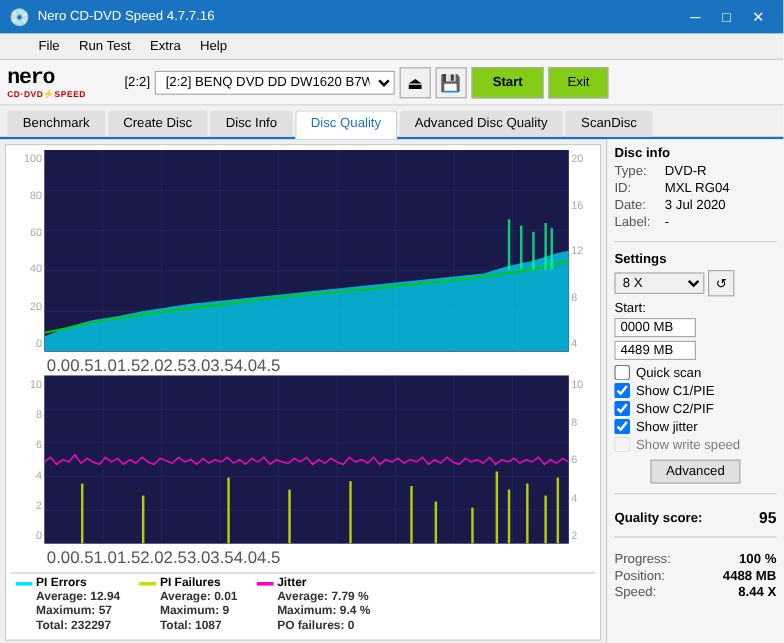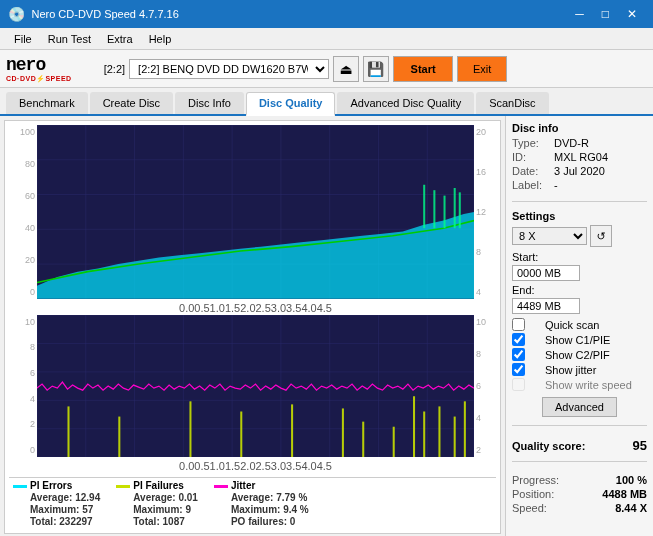--- a/index.html
+++ b/index.html
@@ -5,36 +5,36 @@
     * { box-sizing: border-box; margin: 0; padding: 0; }
     body { width: 653px; height: 536px; background: #f0f0f0; font-family: 'Segoe UI', Tahoma, Arial, sans-serif; font-size: 11px; overflow: hidden; }
     
     
     .title-bar { background: #1a73c1; color: white; display: flex; align-items: center; justify-content: space-between; padding: 4px 8px; height: 28px; }
     .title-bar-left { display: flex; align-items: center; gap: 6px; font-size: 11px; font-weight: normal; }
     .title-bar-controls { display: flex; gap: 2px; }
     .title-btn { background: transparent; border: none; color: white; font-size: 12px; cursor: pointer; padding: 2px 8px; line-height: 1; }
     
     
-    .menu-bar { background: #f0f0f0; display: flex; gap: 0; padding: 2px 6px; border-bottom: 1px solid #ccc; height: 22px; align-items: center; }
+    .menu-bar { background: #f0f0f0; display: flex; gap: 0; padding: 2px 24px; border-bottom: 1px solid #ccc; height: 22px; align-items: center; }
     .menu-item { padding: 2px 8px; cursor: pointer; font-size: 11px; }
     
     
     .toolbar { background: #f5f5f5; display: flex; align-items: center; padding: 3px 6px; border-bottom: 1px solid #ccc; height: 38px; gap: 4px; }
     .nero-logo { display: flex; align-items: center; margin-right: 8px; }
     .nero-logo-text { font-size: 18px; font-weight: bold; color: #000; font-family: Liberation Mono, monospace; letter-spacing: -1px; }
     .nero-logo-sub { font-size: 7px; color: #c00; font-weight: bold; letter-spacing: 0.5px; }
     .drive-select { width: 200px; padding: 2px 4px; font-size: 11px; border: 1px solid #aaa; background: white; }
-    .toolbar-btn { padding: 3px 8px; font-size: 11px; border: 1px solid #aaa; background: #f97316; cursor: pointer; height: 26px; }
+    .toolbar-btn { padding: 3px 8px; font-size: 11px; border: 1px solid #aaa; background: #84cc16; cursor: pointer; height: 26px; }
     .toolbar-icon { width: 26px; height: 26px; border: 1px solid #aaa; background: #f0f0f0; display: flex; align-items: center; justify-content: center; cursor: pointer; font-size: 14px; }
     
     
     .tabs { display: flex; background: #f0f0f0; border-bottom: 2px solid #1a73c1; padding: 0 6px; padding-top: 4px; }
     .tab { padding: 4px 12px; cursor: pointer; font-size: 11px; border: 1px solid transparent; margin-right: 2px; background: #e0e0e0; border-radius: 3px 3px 0 0; }
-    .tab.active { background: white; border: 1px solid #ccc; border-bottom: 2px solid white; margin-bottom: -2px; font-weight: bold; color: #1a73c1; }
+    .tab.active { background: white; border: 1px solid #ccc; border-bottom: 2px solid white; margin-bottom: -2px; font-weight: normal; color: #1a73c1; }
     
     
     .main-content { display: flex; height: calc(536px - 28px - 22px - 38px - 26px); }
     
     
     .chart-area { flex: 1; background: white; padding: 4px; border: 1px solid #ccc; margin: 4px; display: flex; flex-direction: column; }
     
     
     .right-panel { width: 148px; background: #f5f5f5; border-left: 1px solid #ccc; padding: 6px; display: flex; flex-direction: column; gap: 4px; font-size: 11px; flex-shrink: 0; }
     
@@ -46,35 +46,35 @@
     .section-divider { border-top: 1px solid #ccc; margin: 4px 0; }
     
     .settings-label { font-weight: bold; margin-bottom: 3px; }
     .speed-row { display: flex; gap: 3px; align-items: center; }
     .speed-select { width: 75px; font-size: 11px; padding: 1px 2px; border: 1px solid #aaa; }
     .refresh-btn { width: 22px; height: 22px; border: 1px solid #aaa; background: #f0f0f0; cursor: pointer; display: flex; align-items: center; justify-content: center; font-size: 11px; }
     
     .mb-field { width: 68px; font-size: 11px; border: 1px solid #aaa; padding: 1px 4px; background: white; }
     .mb-label { font-size: 11px; margin-bottom: 2px; }
     
-    .checkbox-row { display: flex; align-items: center; gap: 20px; margin-bottom: 2px; }
+    .checkbox-row { display: flex; align-items: center; gap: 5px; margin-bottom: 2px; }
     .checkbox-row input[type=checkbox] { margin: 0; }
     .checkbox-disabled { opacity: 0.5; }
     
     .advanced-btn { background: #e0e0e0; border: 1px solid #aaa; padding: 3px 12px; cursor: pointer; font-size: 11px; align-self: flex-end; margin-top: 2px; }
     
     .quality-score-row { display: flex; justify-content: space-between; align-items: center; margin-top: 4px; }
     .quality-label { font-weight: bold; font-size: 11px; }
     .quality-value { font-weight: bold; font-size: 13px; color: #000; }
     
     .progress-section { margin-top: 4px; }
     .prog-row { display: flex; justify-content: space-between; margin-bottom: 2px; text-align: right; }
     .prog-label { color: #555; }
     .prog-value { color: #000; font-weight: bold; }
-    .chart-x-axis { display: flex; justify-content: center; font-size: 11px; color: #555; padding: 1px 4px; }
+    .chart-x-axis { display: flex; justify-content: flex-start; font-size: 14px; color: #555; padding: 1px 4px; }
     
     .legend-area { display: flex; gap: 16px; padding: 2px 4px; font-size: 10px; border-top: 1px solid #ccc; }
     .legend-item { display: flex; align-items: flex-start; gap: 3px; }
     .legend-color { width: 14px; height: 3px; margin-top: 5px; flex-shrink: 0; }
     .legend-stats { display: flex; flex-direction: column; gap: 1px; }
     .legend-title { font-weight: bold; display: flex; align-items: center; gap: 3px; }
     .legend-stat { color: #333; font-weight: bold; }
 
     .chart-wrapper { position: relative; display: flex; }
     .chart-y-left { width: 28px; display: flex; flex-direction: column; justify-content: space-between; text-align: right; font-size: 9px; color: #aaa; padding: 2px 2px; }
@@ -354,21 +354,20 @@
           <option>8 X</option>
         </select>
         <div class="refresh-btn">↺</div>
       </div>
 
       <div style="margin-top:4px;">
         <div class="mb-label">Start:</div>
         <input type="text" class="mb-field" value="0000 MB" style="">
       </div>
       <div style="margin-top:3px;">
-        <div class="mb-label">End:</div>
         <input type="text" class="mb-field" value="4489 MB" style="">
       </div>
 
       <div style="margin-top:4px;">
         <div class="checkbox-row">
           <input type="checkbox" style="">
           <span>Quick scan</span>
         </div>
         <div class="checkbox-row">
           <input type="checkbox" checked="" style="">

